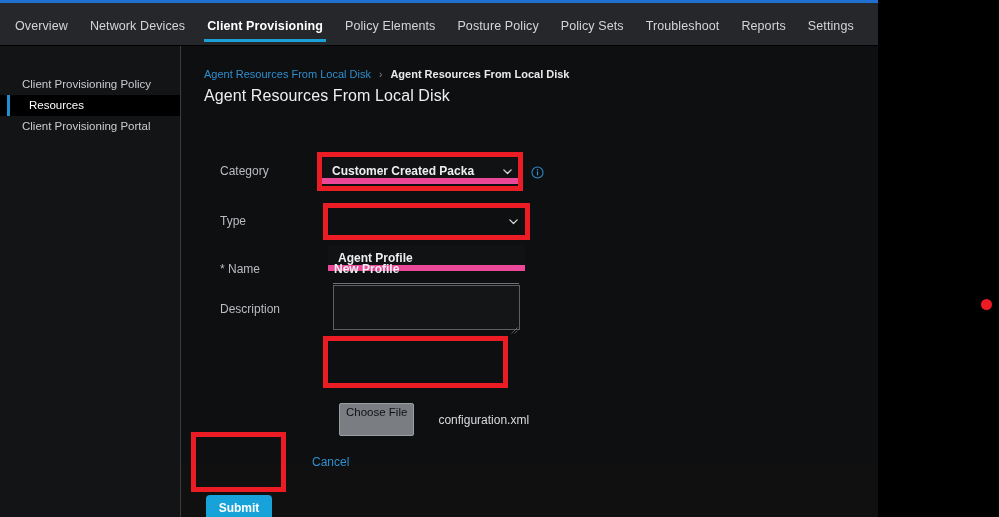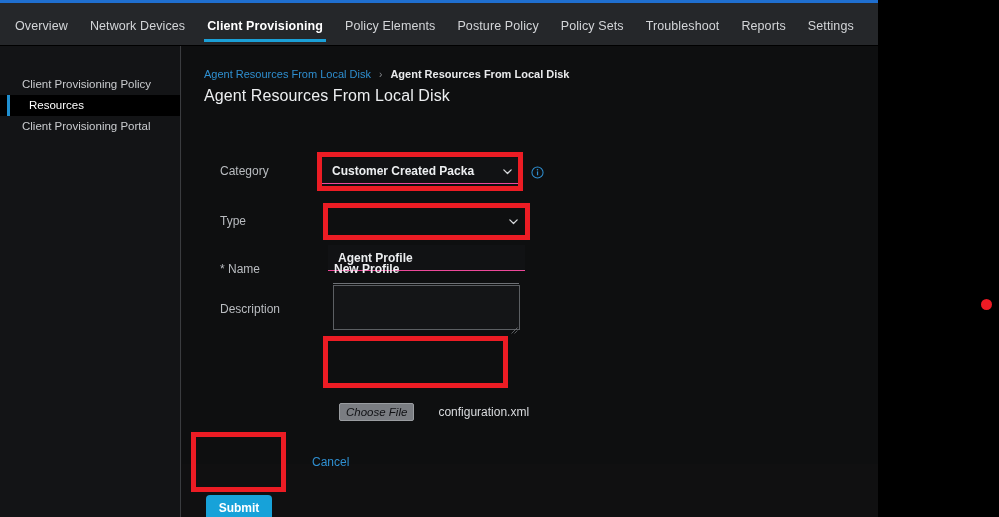--- a/index.html
+++ b/index.html
@@ -149,21 +149,21 @@
     color: #b9bcc0;
     font-size: 12px;
     white-space: nowrap;
   }
 
   
   .sel {
     position: absolute;
     background: #111214;
     border: none;
-    border-bottom: 1px solid #ec4899;
+    border-bottom: 6px solid #ec4899;
     color: #eceef0;
     font-size: 12px;
     font-weight: bold;
     font-family: "Liberation Sans", sans-serif;
     padding: 0 24px 0 10px;
     box-sizing: border-box;
     height: 26px;
     line-height: 26px;
     cursor: pointer;
     overflow: hidden;
@@ -219,25 +219,24 @@
     display: flex;
     align-items: center;
   }
   .file-btn {
     background: #7a7d82;
     color: #101114;
     font-size: 11.5px;
     font-family: "Liberation Sans", sans-serif;
     border: 1px solid #9a9da1;
     border-radius: 2px;
-    padding: 1px 6px 1px 6px;
+    padding: 1px 6px 16px 6px;
     cursor: pointer;
     line-height: 14px;
     white-space: nowrap;
-    font-style: italic;
   }
   .file-name {
     color: #d9dbde;
     font-size: 12px;
     margin-left: 24px;
     white-space: nowrap;
   }
 
   
   .btn-primary {

